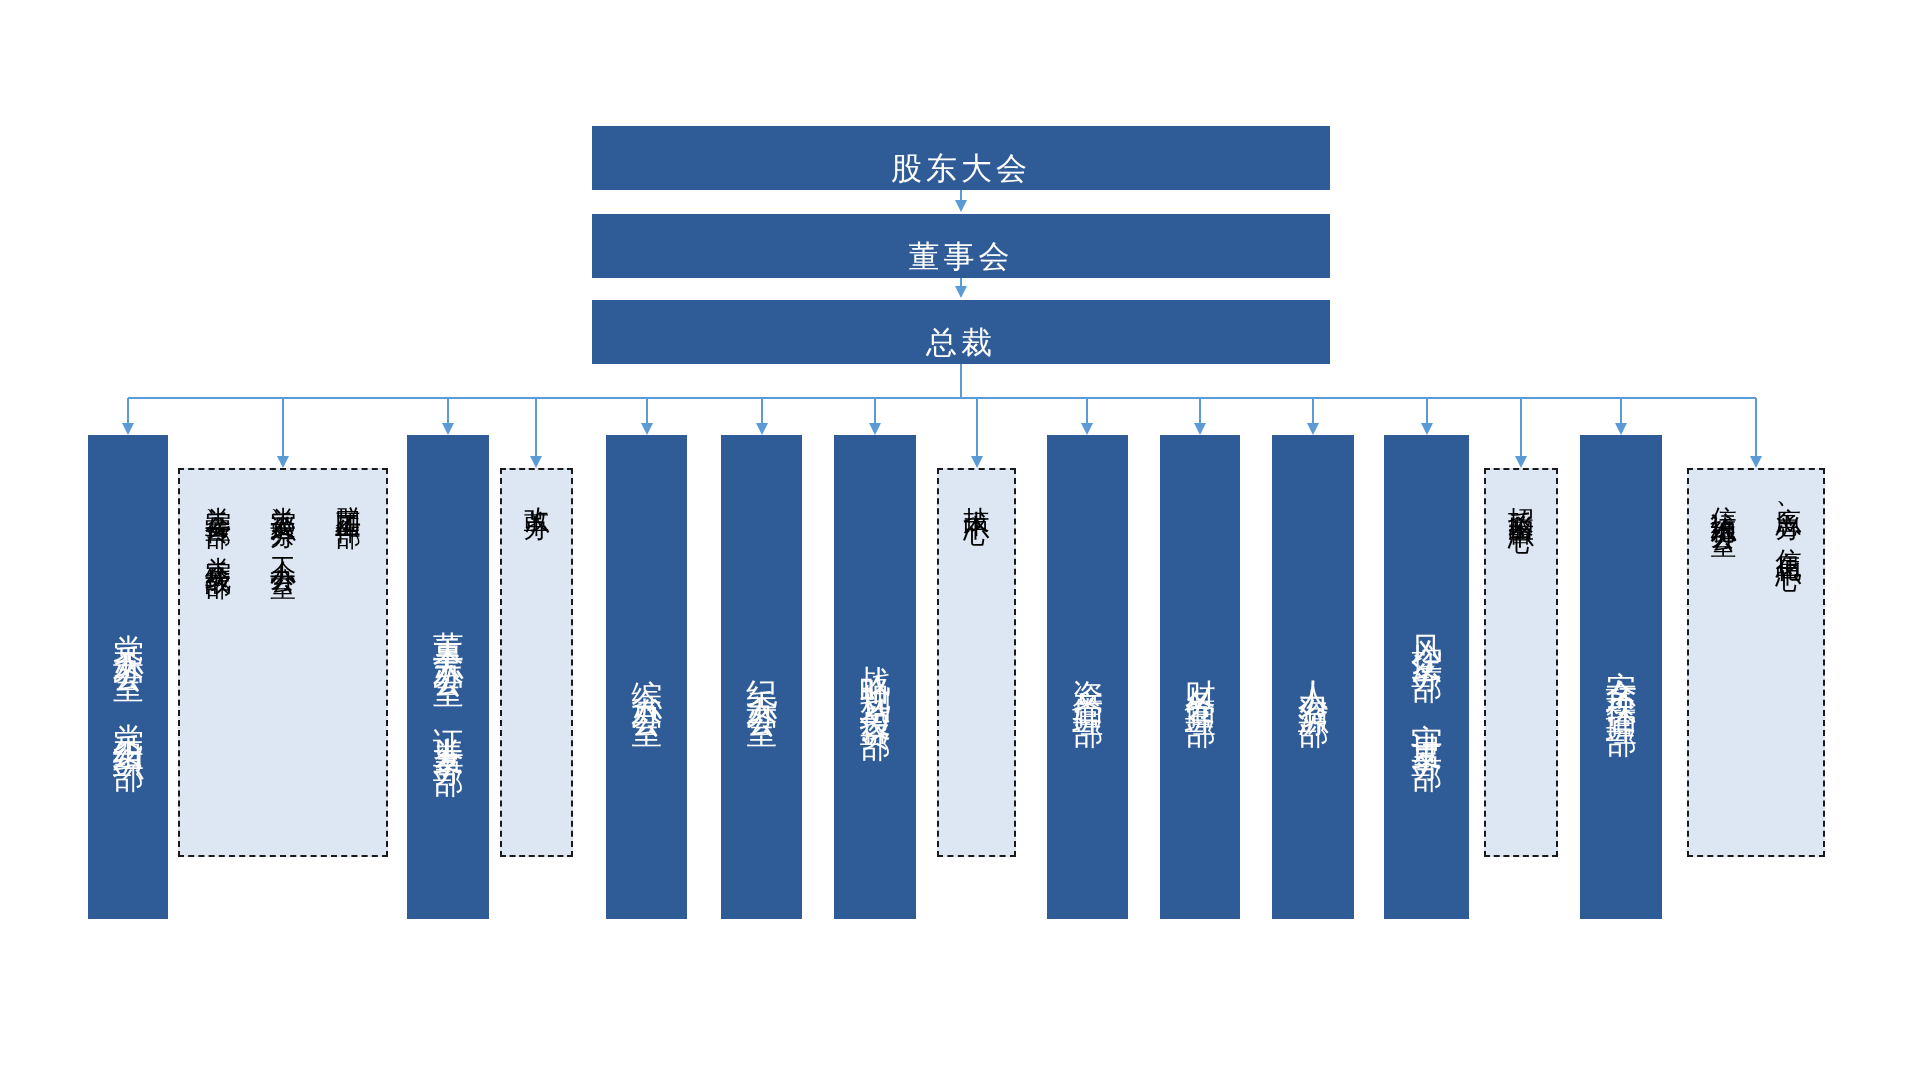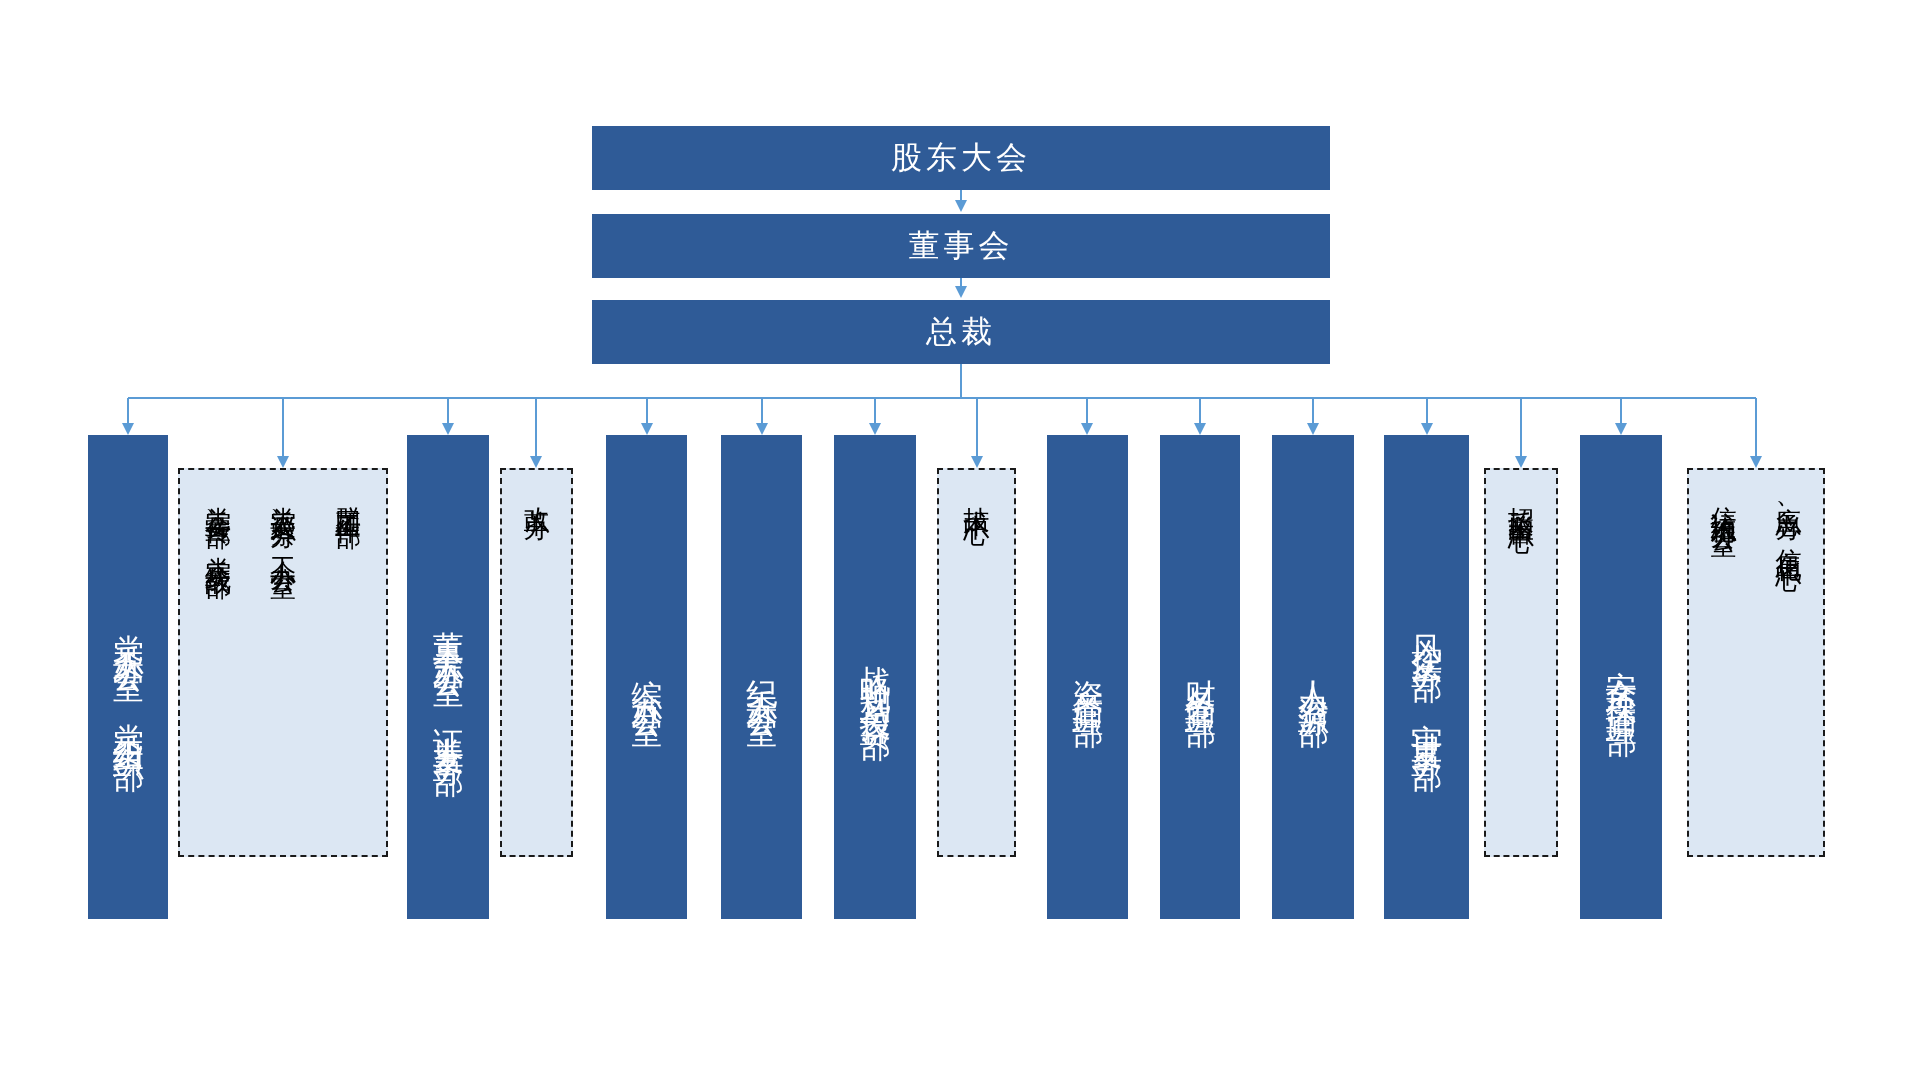--- a/index.html
+++ b/index.html
@@ -22,21 +22,21 @@
     pointer-events: none;
   }
   
   .top-node {
     position: absolute;
     left: 592px;
     width: 738px;
     height: 64px;
     background: #2F5B97;
     display: flex;
-    align-items: center;
+    align-items: flex-end;
     justify-content: center;
   }
   .top-node .htext {
     color: #ffffff;
     font-size: 31px;
     letter-spacing: 4px;
   }
   
   .dept {
     position: absolute;

